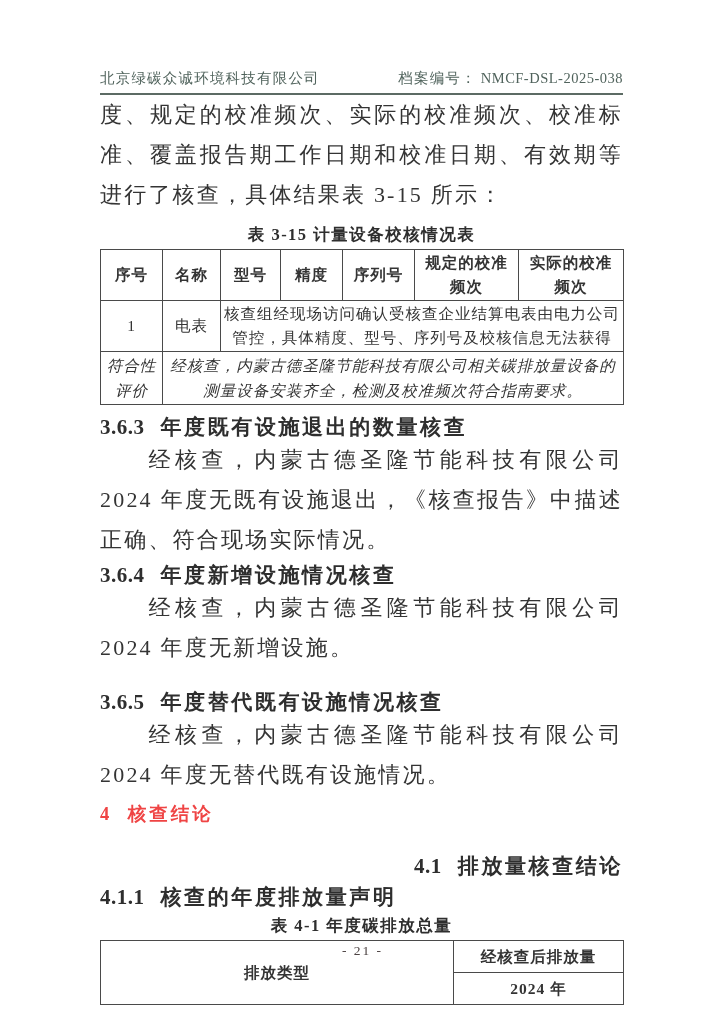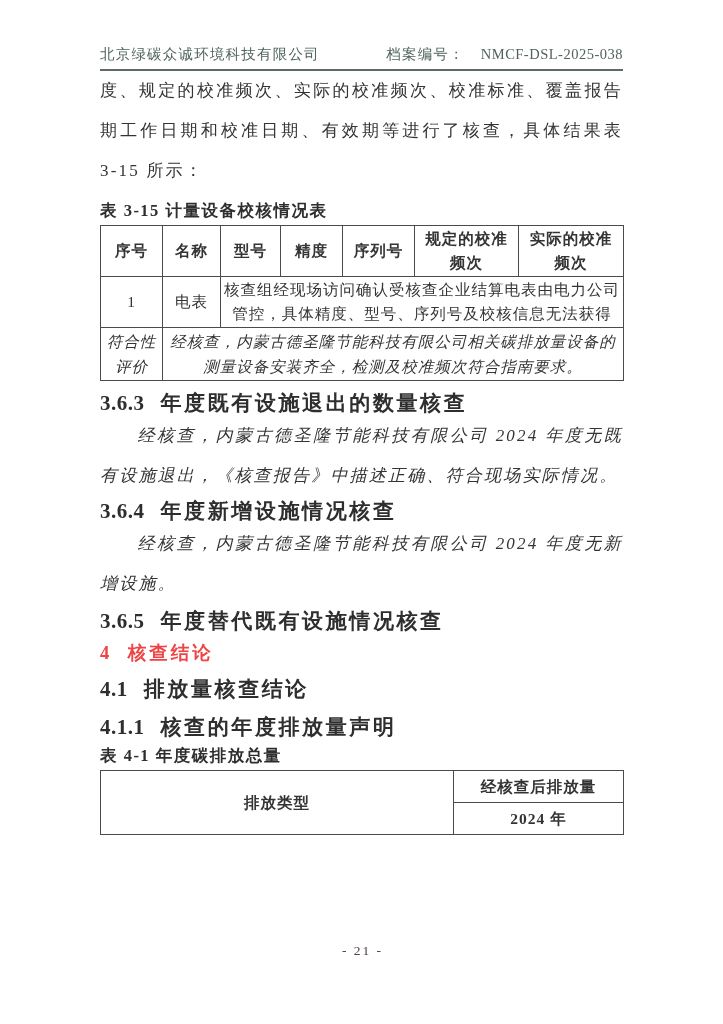--- a/index.html
+++ b/index.html
@@ -12,43 +12,43 @@
     font-family:"Liberation Serif","DejaVu Serif",serif;
     color:#343434;
     overflow:hidden;
   }
   
   .hdr{
     display:flex;justify-content:space-between;align-items:flex-end;
     padding-bottom:5px;border-bottom:2px solid #5c6b64;
     color:#50635c;font-size:14.5px;letter-spacing:1.2px;line-height:20px;
   }
-  .hdr .right{display:flex;gap:16px;}
+  .hdr .right{display:flex;gap:4px;margin-top:24px;}
   .hdr .num{letter-spacing:0.5px;}
   
   p.bodytxt{
-    margin:0;font-size:17px;line-height:40px;
+    margin:0;font-size:22px;line-height:40px;
     text-align:justify;letter-spacing:2.2px;
   }
-  .indent{text-indent:2.2em;font-style:italic;}
+  .indent{text-indent:2.2em;}
   .mt-intro{margin-top:14px;}
   
   .h3{
     font-size:21px;font-weight:bold;color:#2e2e2e;
     line-height:26px;letter-spacing:2.6px;
   }
   .h3 .num{letter-spacing:0.5px;margin-right:16px;}
   .h1{
     font-size:18.5px;font-weight:bold;color:#ef4444;
     line-height:30px;letter-spacing:3px;
   }
   .h1 .num{letter-spacing:0.5px;margin-right:18px;}
   
   .tbl-title{
-    text-align:left;font-weight:bold;font-size:16.5px;
+    text-align:center;font-weight:bold;font-size:16.5px;
     letter-spacing:1.5px;line-height:24px;margin-top:8px;color:#2e2e2e;
   }
   
   table{border-collapse:collapse;table-layout:fixed;width:523px;margin-top:2px;}
   td{
     border:1.6px solid #4a4a4a;
     text-align:center;vertical-align:middle;
     font-size:15.5px;line-height:24px;letter-spacing:1px;
     padding:1px 3px;color:#343434;
     overflow:hidden;
@@ -56,25 +56,25 @@
   .t315 tr.hrow td{height:48px;font-weight:bold;}
   .t315 tr.r1 td{height:48px;}
   .t315 tr.r2 td{height:46px;line-height:25px;font-style:italic;}
   .t41 td{font-weight:bold;}
   .t41 tr td{height:29px;}
   
   .m-h363{margin-top:9px;}
   .m-p363{margin-top:3px;}
   .m-h364{margin-top:2px;}
   .m-p364{margin-top:2px;}
-  .m-h365{margin-top:4px;}
+  .m-h365{margin-top:21px;}
   .m-p365{margin-top:2px;}
   .m-h4{margin-top:4px;}
-  .m-h41{margin-top:8px;}
-  .m-h411{margin-top:12px;}
+  .m-h41{margin-top:24px;text-align:right;}
+  .m-h411{margin-top:5px;}
   .m-p411{margin-top:7px;}
   .m-t41title{margin-top:4px;}
   
   .footer{
     position:absolute;left:1px;top:943px;width:723px;
     text-align:center;font-size:13.5px;letter-spacing:2px;color:#4c4242;
   }
 </style>
 </head>
 <body>
@@ -130,20 +130,21 @@
   <p class="bodytxt indent m-p363">经核查，内蒙古德圣隆节能科技有限公司 2024 年度无既有设施退出，《核查报告》中描述正确、符合现场实际情况。</p>
 
   <div class="h3 m-h364">
     <span class="num">3.6.4</span><span>年度新增设施情况核查</span>
   </div>
   <p class="bodytxt indent m-p364">经核查，内蒙古德圣隆节能科技有限公司 2024 年度无新增设施。</p>
 
   <div class="h3 m-h365">
     <span class="num">3.6.5</span><span>年度替代既有设施情况核查</span>
   </div>
+  <p class="bodytxt indent m-p365">经核查，内蒙古德圣隆节能科技有限公司 2024 年度无替代既有设施情况。</p>
 
   <div class="h1 m-h4">
     <span class="num">4</span><span>核查结论</span>
   </div>
 
   <div class="h3 m-h41">
     <span class="num">4.1</span><span>排放量核查结论</span>
   </div>
 
   <div class="h3 m-h411">

